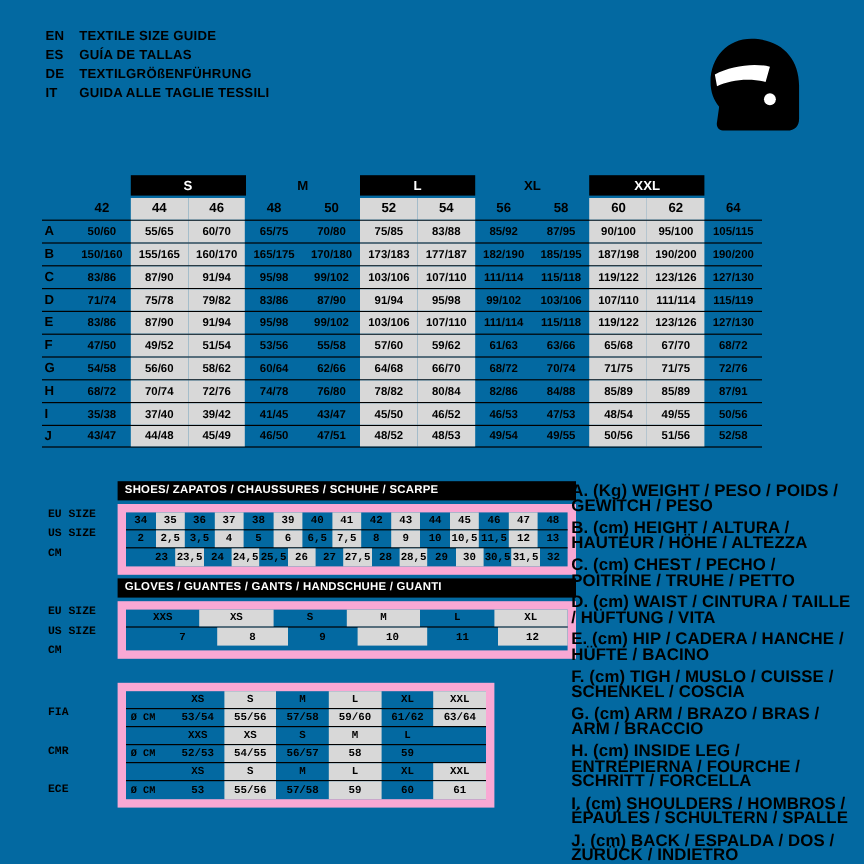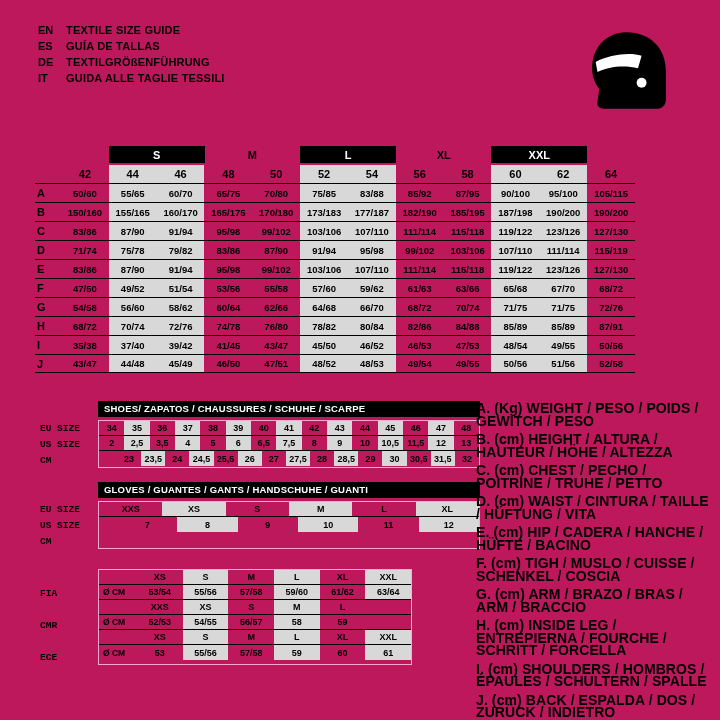--- a/index.html
+++ b/index.html
@@ -1,18 +1,18 @@
 <!DOCTYPE html>
 <html><head>
 <meta charset="utf-8">
 <style>
   * { box-sizing: border-box; margin: 0; padding: 0; }
   html, body { width: 720px; height: 720px; background: #fff; }
   body { font-family: "Liberation Sans", sans-serif; color: #000; }
-  .page { position: relative; width: 720px; height: 720px; overflow: hidden; background: #be185d; }
+  .page { position: relative; width: 720px; height: 720px; overflow: hidden; background: #0369a1; }
 
   
   .lang-list { position: absolute; left: 38px; top: 22px; }
   .lang-row { display: flex; height: 16px; align-items: center; }
   .lang-code { width: 28px; font-size: 11px; font-weight: 700; }
   .lang-label { font-size: 11px; font-weight: 700; letter-spacing: .2px; white-space: nowrap; }
 
   .helmet-art { position: absolute; left: 584px; top: 26px; width: 90px; height: 90px; }
 
   
@@ -33,21 +33,21 @@
   .sub { position: absolute; left: 40px; width: 440px; }
   #shoes { top: 401px; }
   #gloves { top: 482px; }
   #helmet { top: 566px; width: 372px; }
   .sub-head { display: flex; }
   .sub-spacer { width: 58px; }
   .sub-bar { flex: 1; background: #000; color: #fff; font-size: 9.5px; font-weight: 700; height: 16px; line-height: 16px; padding-left: 6px; letter-spacing: .2px; white-space: nowrap; }
   .sub-body { display: flex; margin-top: 3px; }
   .sub-labels, .helmet-labels { width: 58px; font-family: Liberation Mono, monospace; }
   .sub-label, .h-label { height: 16px; display: flex; align-items: center; font-size: 9.5px; font-weight: 700; }
-  .sub-grid, .helmet-grid { flex: 1; border: 1px solid #f9a8d4; }
+  .sub-grid, .helmet-grid { flex: 1; border: 7px solid #f9a8d4; font-family: Liberation Mono, monospace; }
   .sub-row { display: grid; height: 15px; border-bottom: 1px solid #000; }
   .sub-grid .sub-row:last-child { border-bottom: none; margin-left: 18px; }
   .sub-row .cell { font-size: 9px; }
 
   .h-row { display: flex; height: 15px; border-bottom: 1px solid #000; }
   .helmet-grid .h-row:last-child { border-bottom: none; }
   .h-unit { width: 38px; display: flex; align-items: center; font-size: 8.5px; font-weight: 700; padding-left: 4px; white-space: nowrap; }
   .h-row .cell { flex: 1; font-size: 9px; }
 
   

